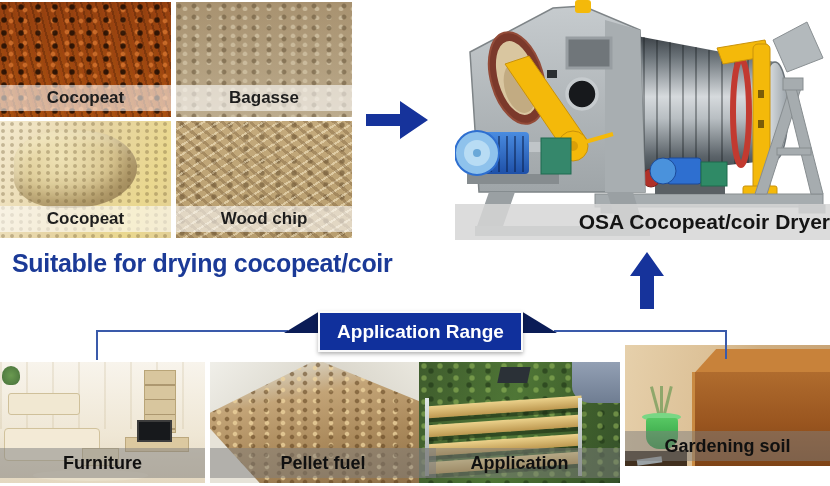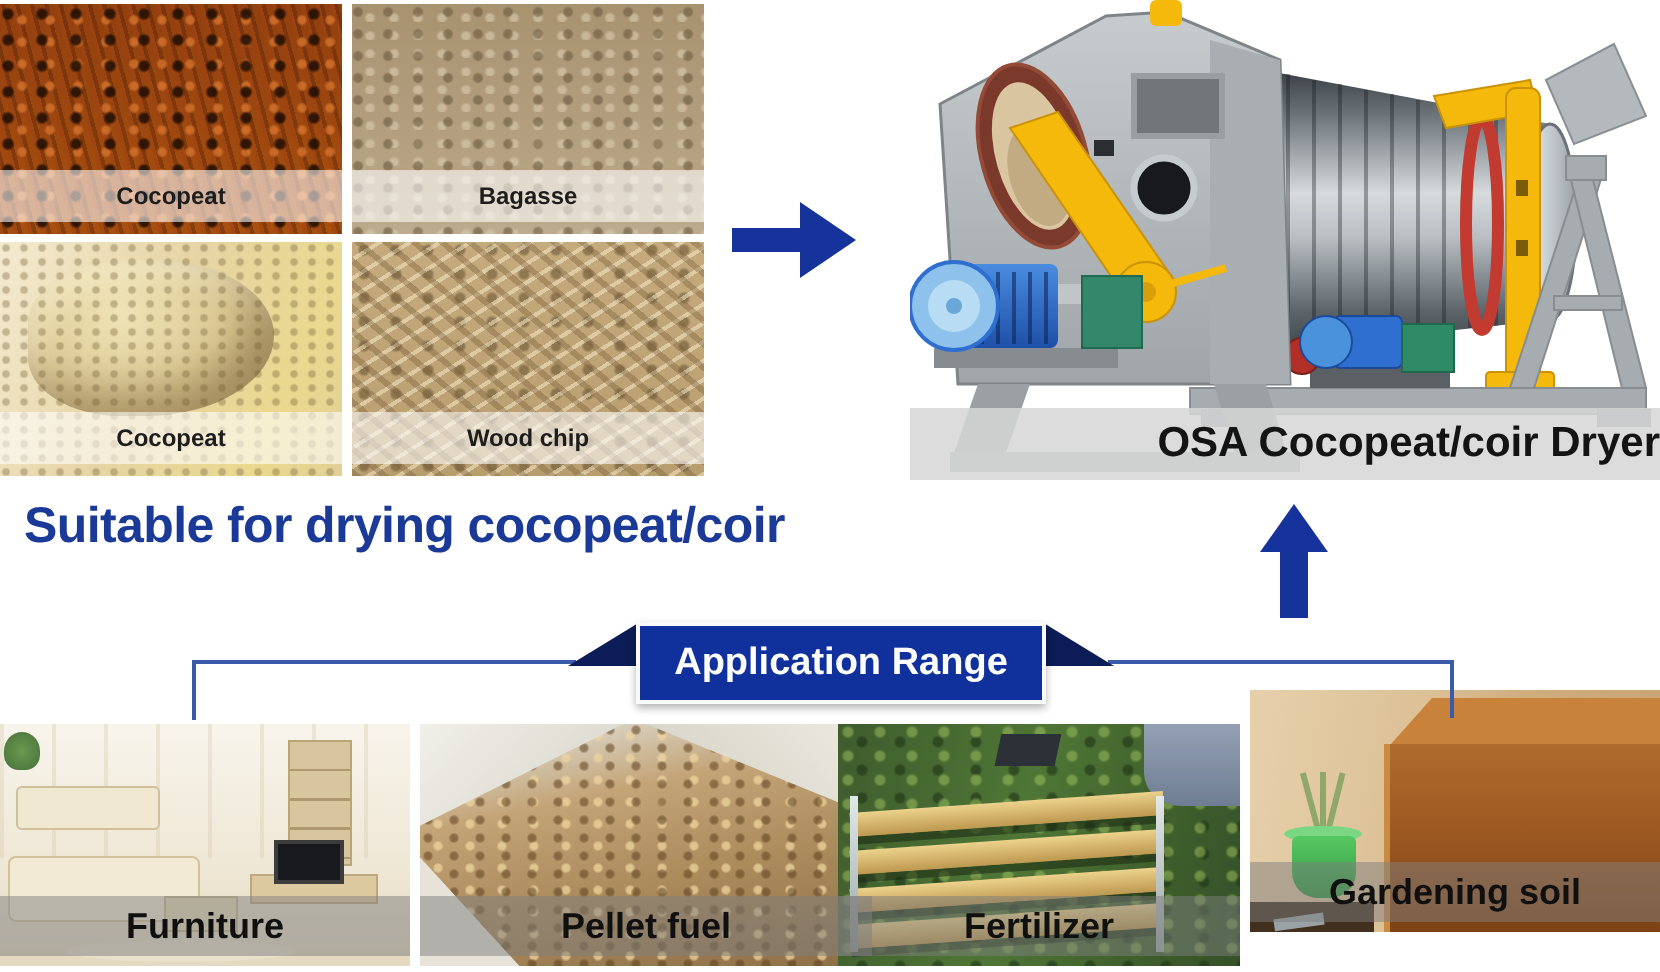--- a/index.html
+++ b/index.html
@@ -2,21 +2,21 @@
 <html><head>
 <meta charset="utf-8">
 <style>
   html,body{margin:0;padding:0;background:#ffffff;}
   .canvas{position:relative;width:830px;height:486px;background:#fff;overflow:hidden;
           font-family:"Liberation Sans",sans-serif;}
   .abs{position:absolute;}
   .tile{position:absolute;overflow:hidden;}
   .band{position:absolute;left:0;right:0;display:flex;align-items:center;justify-content:center;
         font-weight:bold;color:#1d1d1d;z-index:6;}
-  .band.light{background:rgba(255,255,255,.58);height:26px;bottom:6px;font-size:12px;}
+  .band.light{background:rgba(255,255,255,.58);height:26px;bottom:6px;font-size:17px;}
   .band.dark{background:rgba(125,125,125,.5);height:30px;bottom:5px;font-size:18px;color:#101010;}
 
   
   #tile-cocopeat{left:0;top:2px;width:171px;height:115px;}
   #tile-bagasse{left:176px;top:2px;width:176px;height:115px;}
   #tile-sawdust{left:0;top:121px;width:171px;height:117px;}
   #tile-woodchip{left:176px;top:121px;width:176px;height:117px;}
 
   .tex-cocopeat{background-image:
     radial-gradient(circle at 4px 5px, rgba(30,13,3,.85) 0 2px, transparent 3.5px),
@@ -335,21 +335,21 @@
     <div class="fert-bucket"></div>
     <div class="fert-bin">
       <div class="fert-slat s1"></div>
       <div class="fert-slat s2"></div>
       <div class="fert-slat s3"></div>
       <div class="fert-slat s4"></div>
       <div class="fert-post p1"></div>
       <div class="fert-post p2"></div>
     </div>
     <div class="band dark">
-      <span>Fertilizer</span>
+      <span>Application</span>
     </div>
   </div>
 
   <div class="tile tex-gard" id="tile-gardening">
     <div class="gard-top"></div>
     <div class="gard-front"></div>
     <div class="gard-sprig g1"></div>
     <div class="gard-sprig g2"></div>
     <div class="gard-sprig g3"></div>
     <div class="gard-pot-rim"></div>

